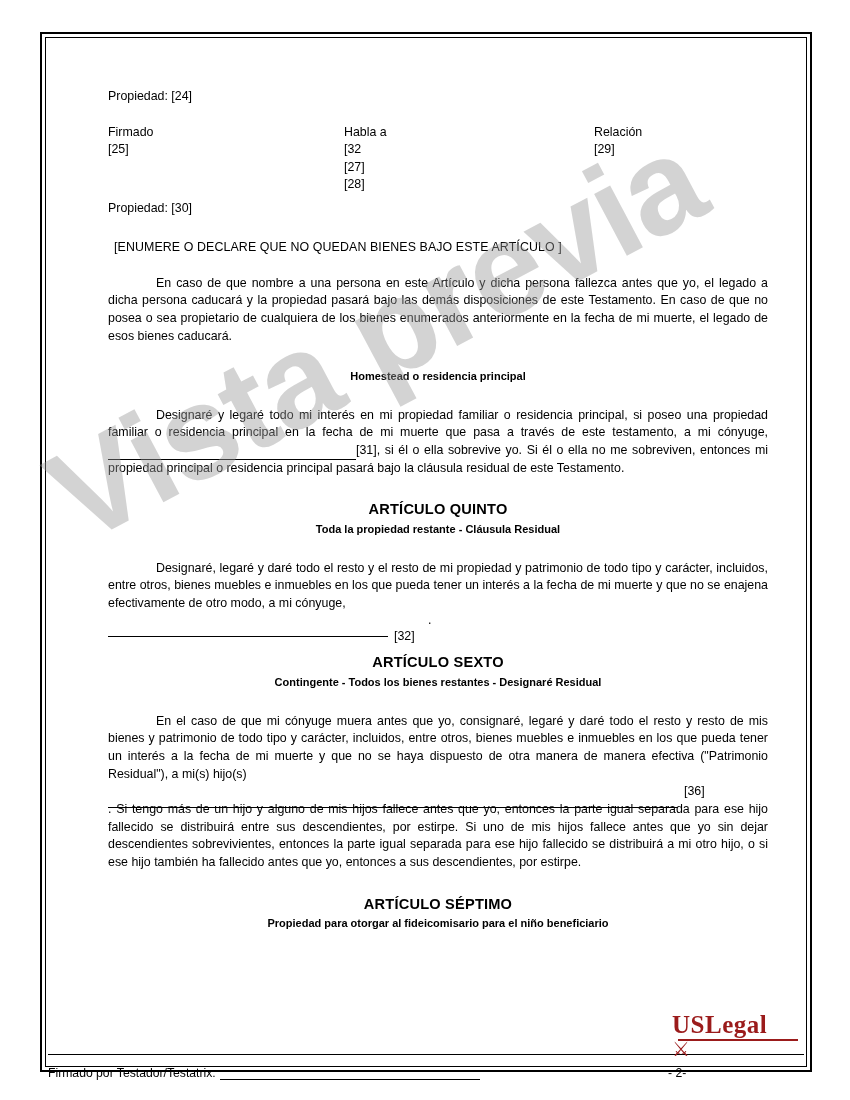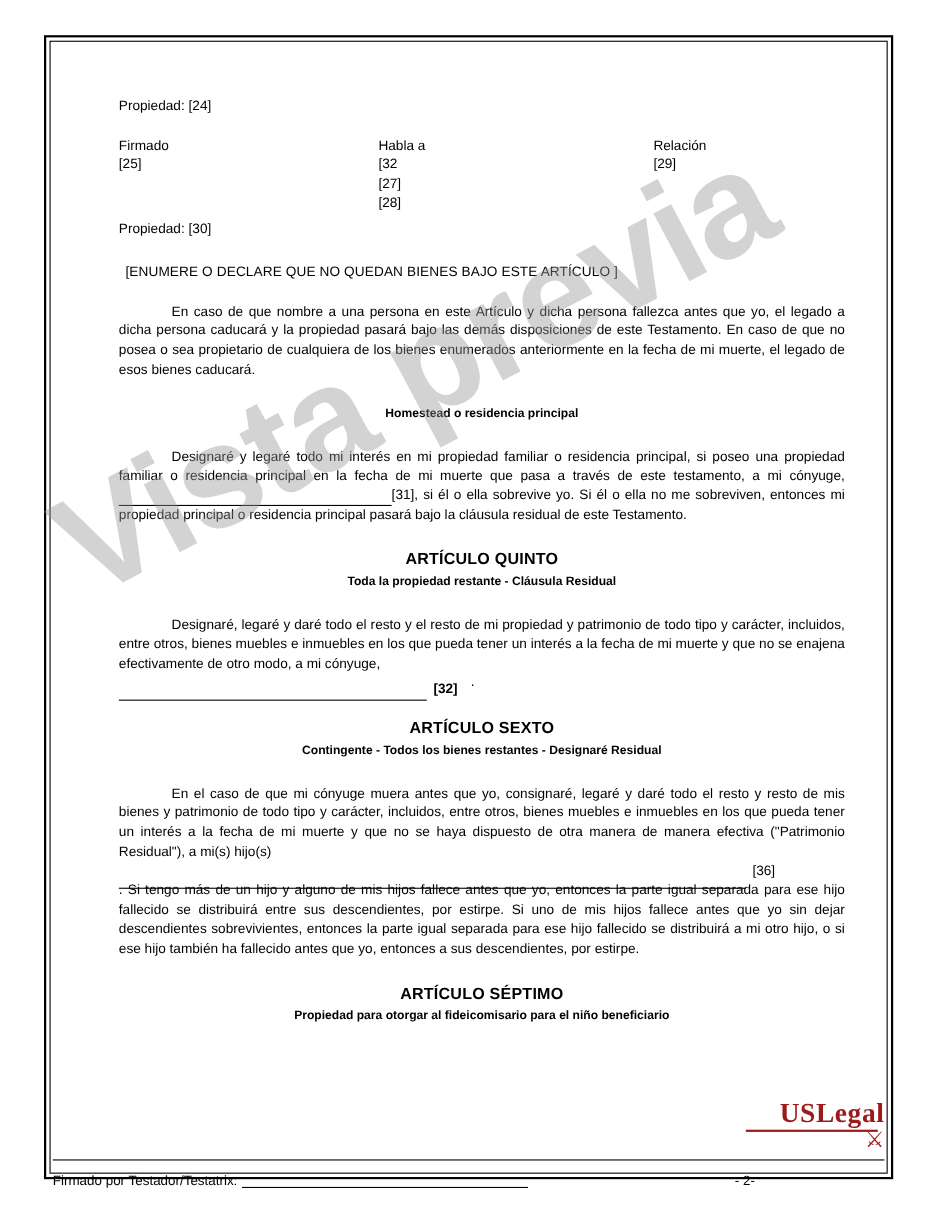--- a/index.html
+++ b/index.html
@@ -152,24 +152,24 @@
   #footer-page {
     position: absolute;
     left: 620px;
     top: 2px;
   }
 
   
   #logo {
     position: absolute;
     right: 46px;
-    bottom: 44px;
+    bottom: 32px;
     width: 132px;
     height: 56px;
-    text-align: right;
+    text-align: left;
   }
   #logo-text {
     font-family: "Liberation Serif", serif;
     font-size: 25px;
     font-weight: bold;
     color: #9b1b1b;
     letter-spacing: 0.5px;
     line-height: 1;
   }
   #logo-text .us { color: #9b1b1b; }
@@ -243,21 +243,21 @@
   <div class="article-title">ARTÍCULO QUINTO</div>
   <div class="article-sub">Toda la propiedad restante - Cláusula Residual</div>
 
   <div class="spacer-lg"></div>
 
   <div class="p justify indent">
     <span>Designaré, legaré y daré todo el resto y el resto de mi propiedad y patrimonio de todo tipo y carácter, incluidos, entre otros, bienes muebles e inmuebles en los que pueda tener un interés a la fecha de mi muerte y que no se enajena efectivamente de otro modo, a mi cónyuge,</span>
   </div>
   <div style="position:relative; height:18px;">
     <span class="blank-line" style="width:280px; position:absolute; left:0; top:11px;"></span>
-    <span style="position:absolute; left:286px; top:6px;font-weight:bold;">[32]</span>
+    <span style="position:absolute; left:286px; top:16px;">[32]</span>
     <span style="position:absolute; left:320px; top:0;">.</span>
   </div>
 
   <div class="spacer-lg"></div>
 
   <div class="article-title">ARTÍCULO SEXTO</div>
   <div class="article-sub">Contingente - Todos los bienes restantes - Designaré Residual</div>
 
   <div class="spacer-lg"></div>
 

